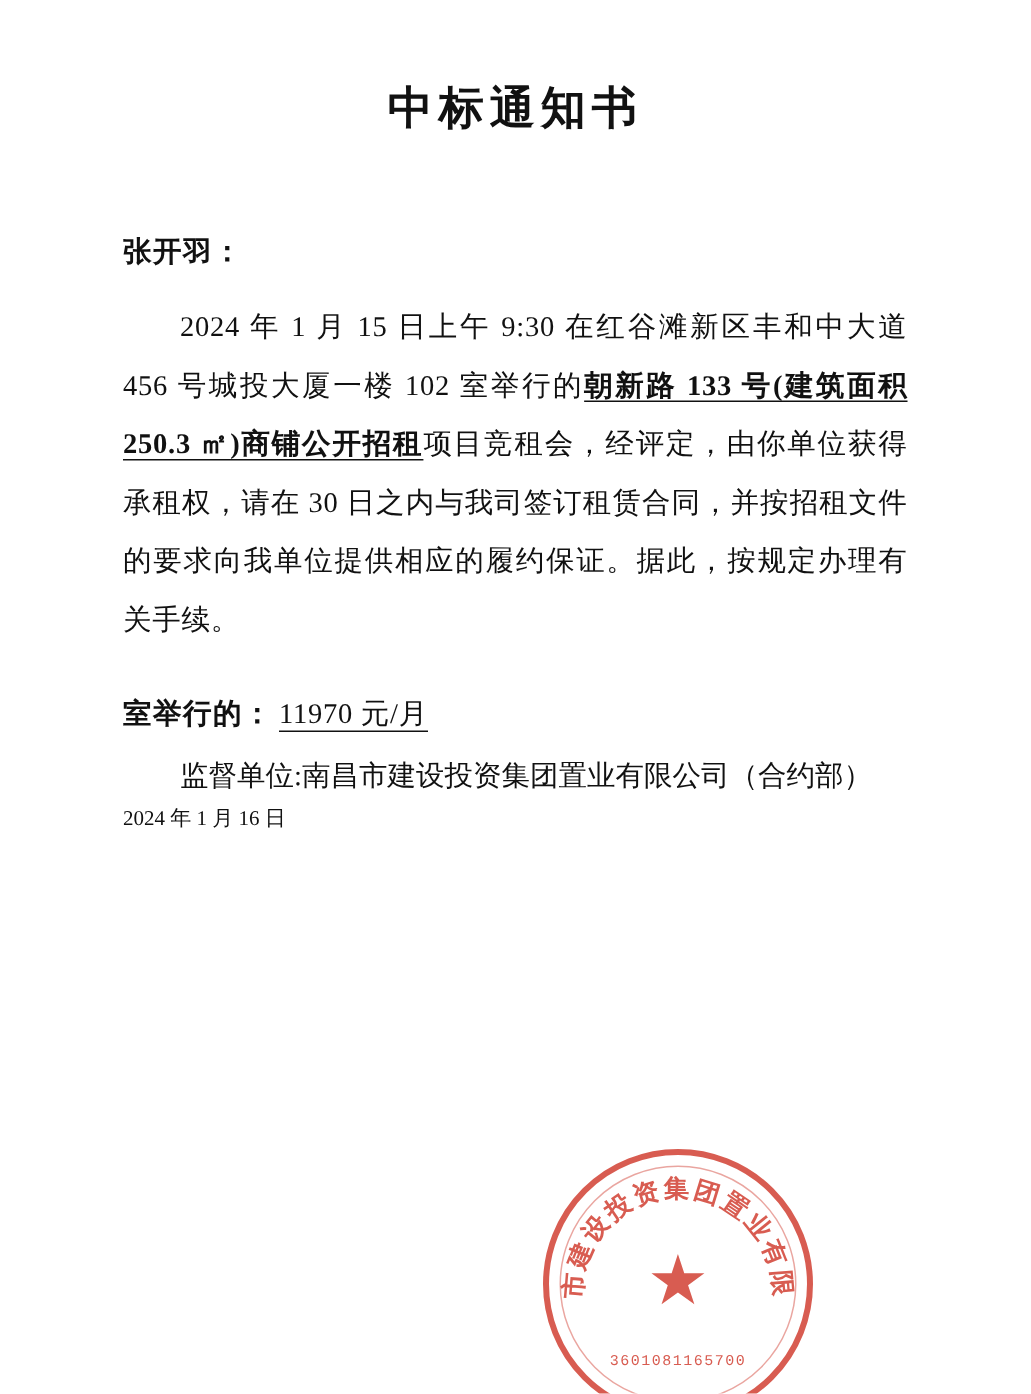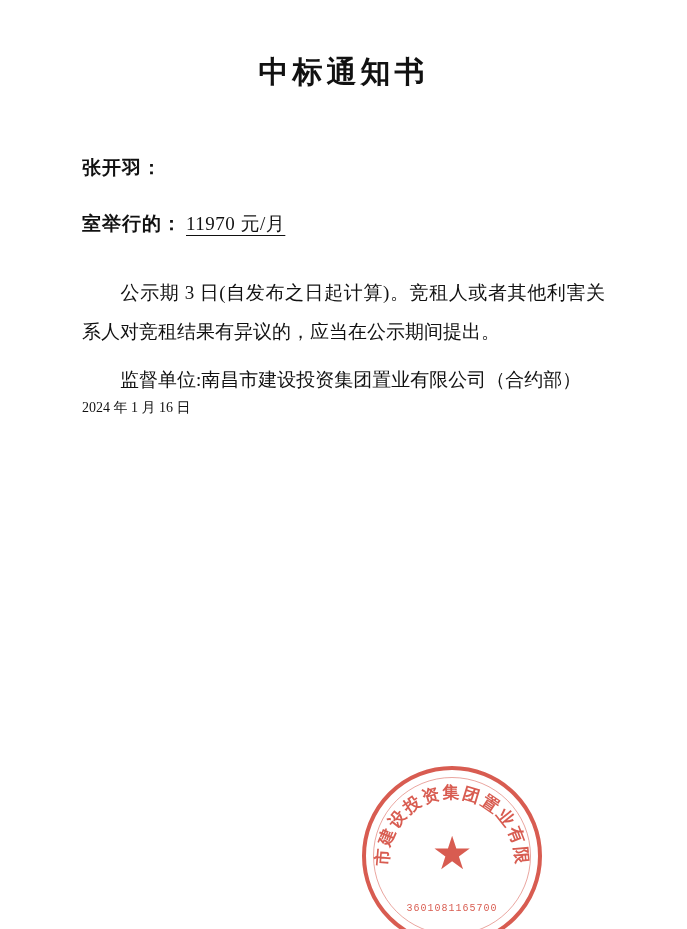--- a/index.html
+++ b/index.html
@@ -162,28 +162,28 @@
 </style>
 </head>
 <body>
 
 <div class="page">
 
   <h1 class="doc-title">中标通知书</h1>
 
   <div class="salutation">张开羽：</div>
 
+  <div class="body-block">
+    <span class="indent"></span><span>2024 年 1 月 15 日上午 9:30 在红谷滩新区丰和中大道 456 号城投大厦一楼 102 室举行的</span><span class="u-bold">朝新路 133 号(建筑面积 250.3 ㎡)商铺公开招租</span><span>项目竞租会，经评定，由你单位获得承租权，请在 30 日之内与我司签订租赁合同，并按招租文件的要求向我单位提供相应的履约保证。据此，按规定办理有关手续。</span>
+  </div>
 
   <div class="result-line">
     <span>室举行的：</span><span class="result-value">11970 元/月</span>
   </div>
 
-  <div class="notice-block">
-    <span class="indent"></span><span>公示期 3 日(自发布之日起计算)。竞租人或者其他利害关系人对竞租结果有异议的，应当在公示期间提出。</span>
-  </div>
 
   <div class="contact-line">
     <span class="indent"></span><span>监督单位:南昌市建设投资集团置业有限公司（合约部）</span>
   </div>
 
 
   <div class="sig-date">2024 年 1 月 16 日</div>
 
   <div class="seal">
     <div class="seal-inner"></div>

